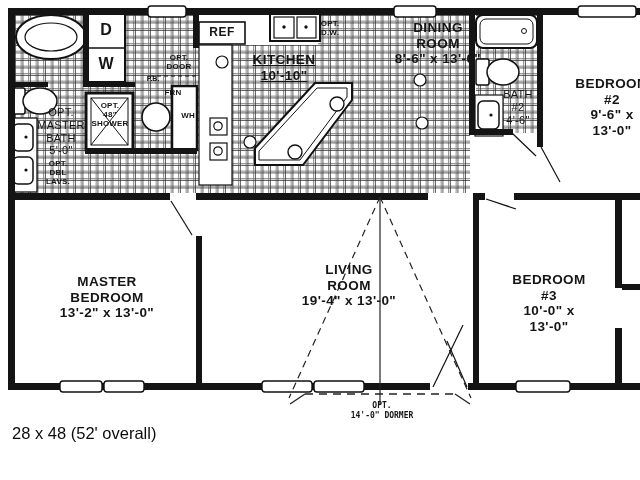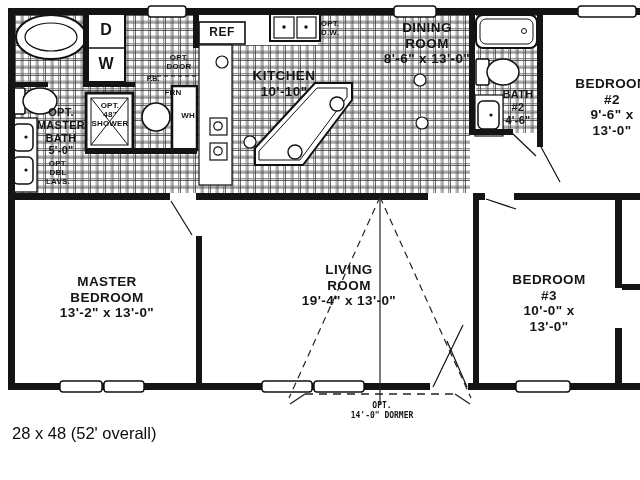--- a/index.html
+++ b/index.html
@@ -2,21 +2,21 @@
 <html><head>
 <meta charset="utf-8">
 <style>
   html,body{margin:0;padding:0;background:#fff;}
   #stage{position:relative;width:640px;height:480px;background:#fff;overflow:hidden;
          font-family:"Liberation Sans",sans-serif;color:#111;}
   #plan-svg{position:absolute;left:0;top:0;}
   .lbl{position:absolute;white-space:pre-line;text-align:center;transform:translateX(-50%);
        color:#151515;line-height:1.16;}
   .room{font-weight:bold;font-size:13.5px;letter-spacing:.4px;}
-  .room-sm{font-weight:bold;font-size:11px;letter-spacing:.3px;}
+  .room-sm{font-weight:normal;font-size:11px;letter-spacing:.3px;}
   .tiny{font-weight:bold;font-size:8px;letter-spacing:.2px;line-height:1.12;}
   .tiny2{font-weight:bold;font-size:7px;line-height:1.1;}
   .fixture-letter{font-weight:bold;font-size:16px;}
   .ref{font-weight:bold;font-size:12px;letter-spacing:.5px;}
   .mono{font-family:"DejaVu Sans Mono",monospace;font-size:8px;font-weight:bold;line-height:1.25;}
   #footer-block{position:absolute;left:12px;top:402px;font-size:16.5px;line-height:1.28;
                 color:#0c0c0c;white-space:pre-line;text-align:left;}
 </style>
 </head>
 <body>
@@ -165,23 +165,23 @@
     <g stroke="#222" fill="none">
       <line x1="380" y1="197" x2="380" y2="404" stroke-width="1.2"></line>
       <line x1="380" y1="197" x2="289" y2="398" stroke-width="1.2" stroke-dasharray="7 5"></line>
       <line x1="380" y1="197" x2="471" y2="398" stroke-width="1.2" stroke-dasharray="7 5"></line>
       <line x1="305" y1="394" x2="455" y2="394" stroke-width="1.4" stroke-dasharray="8 6"></line>
       <line x1="305" y1="394" x2="290" y2="404" stroke-width="1.4"></line>
       <line x1="455" y1="394" x2="470" y2="404" stroke-width="1.4"></line>
     </g>
   </svg>
 
-  <div class="lbl room" style="left:284px;top:68px;">KITCHEN
+  <div class="lbl room" style="left:284px;top:52px;text-decoration:underline;">KITCHEN
 10'-10"</div>
-  <div class="lbl room" style="left:427px;top:20px;">DINING
+  <div class="lbl room" style="left:438px;top:20px;">DINING
 ROOM
 8'-6" x 13'-0"</div>
   <div class="lbl room-sm" style="left:518px;top:88px;">BATH
 #2
 4'-6"</div>
   <div class="lbl room" style="left:612px;top:76px;">BEDROOM
 #2
 9'-6" x 13'-0"</div>
   <div class="lbl room-sm" style="left:61px;top:106px;">OPT.
 MASTER

